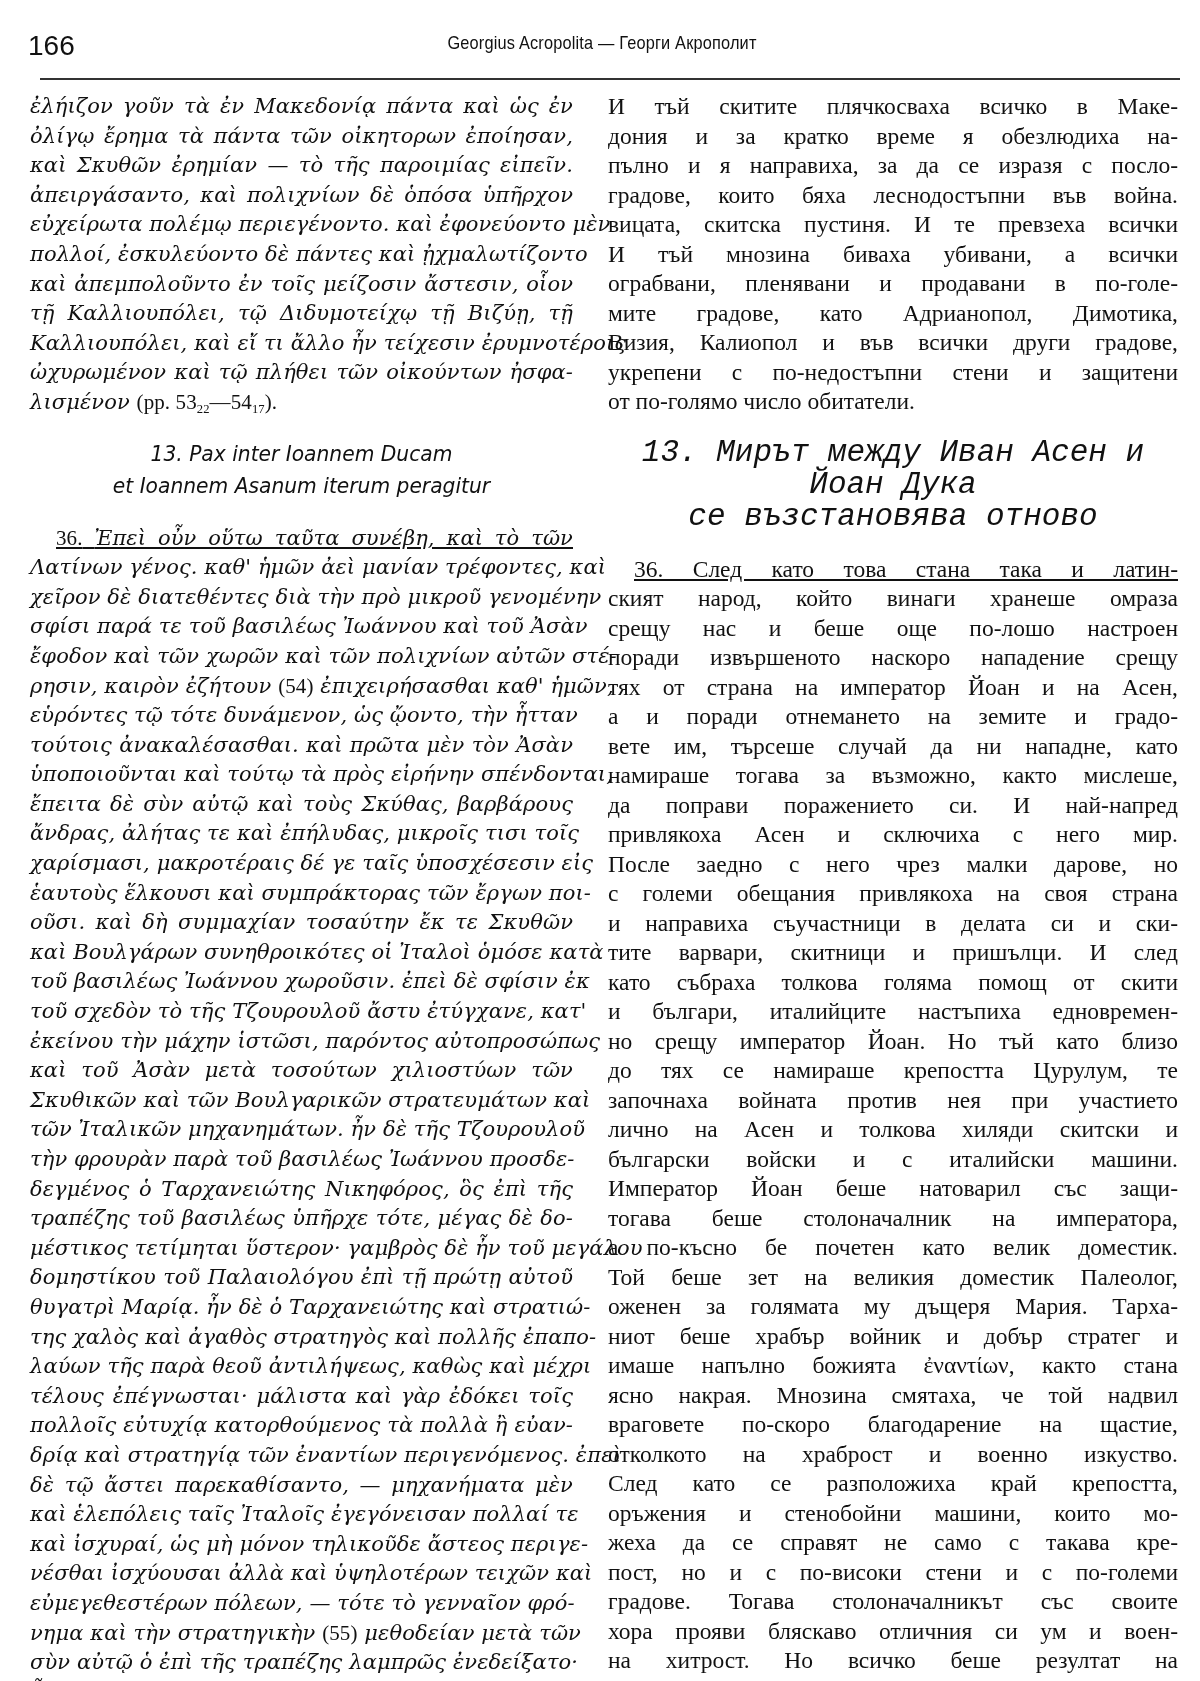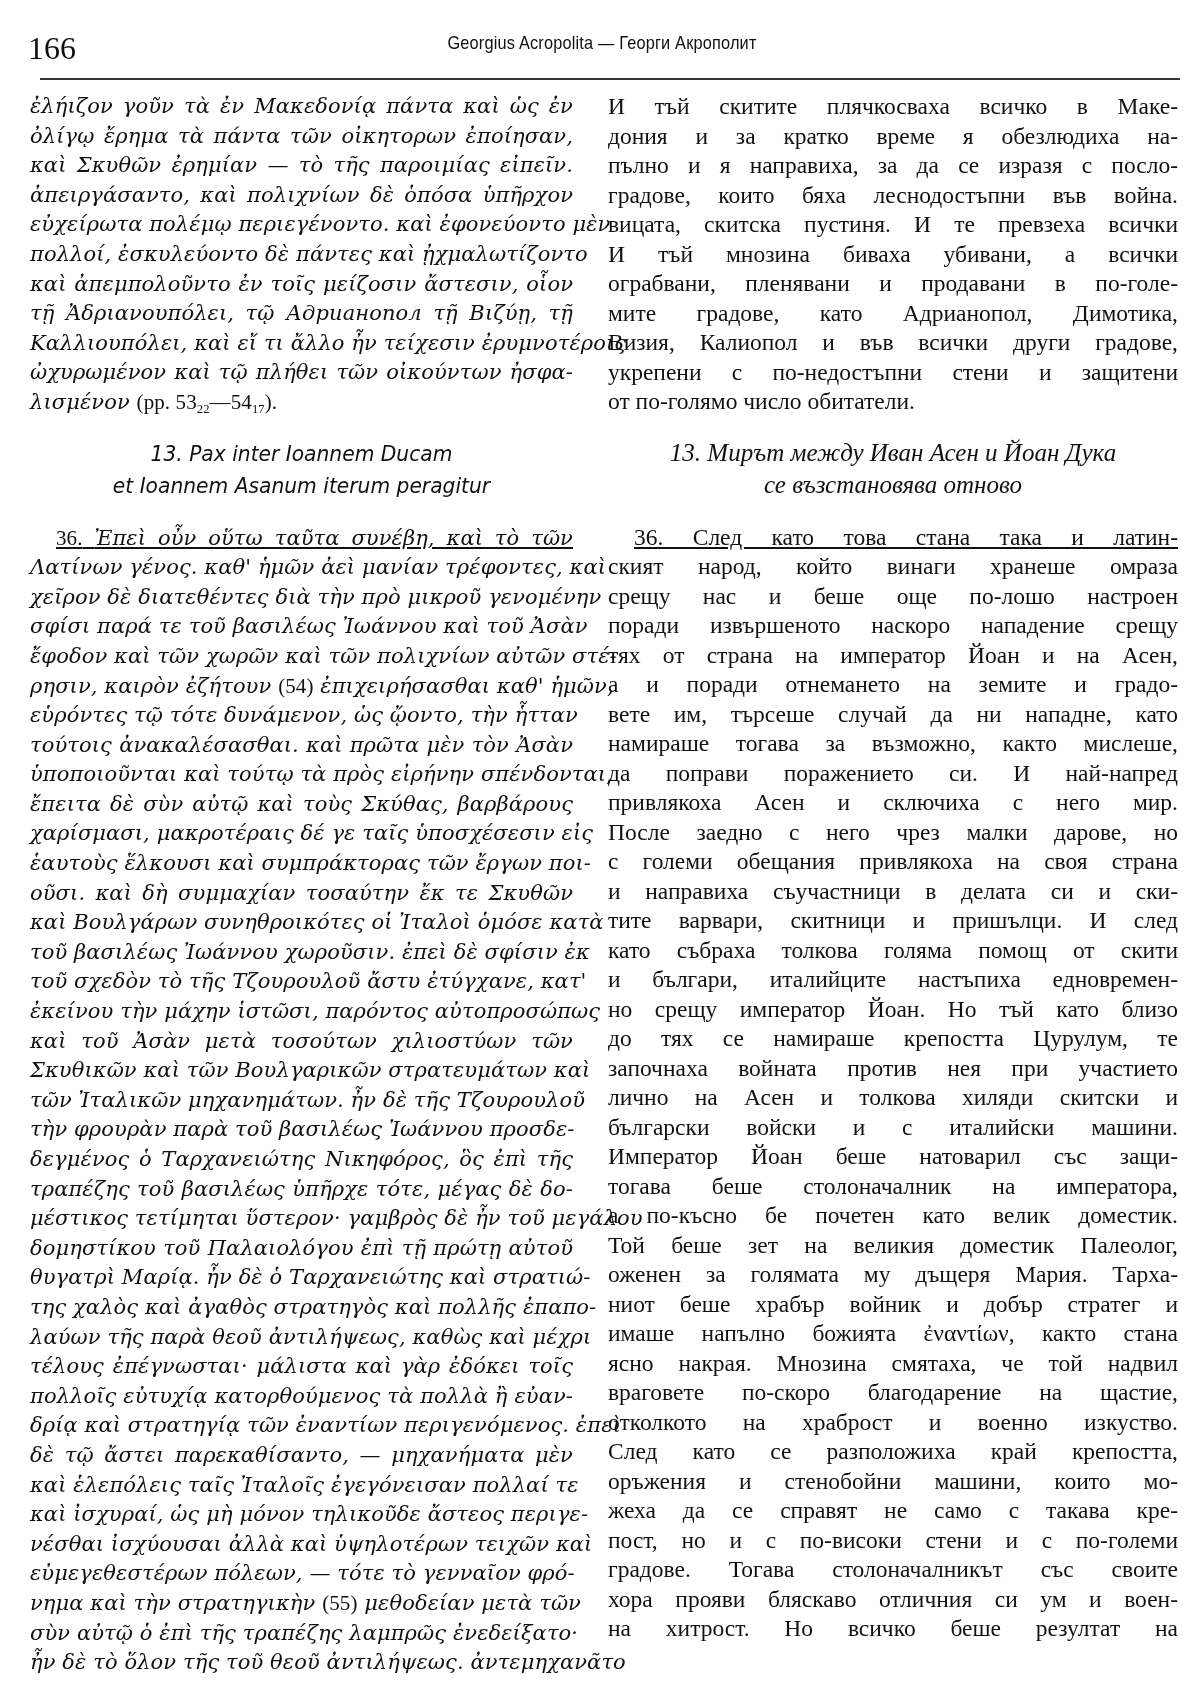--- a/index.html
+++ b/index.html
@@ -1,31 +1,31 @@
 <!DOCTYPE html>
 <html><head>
 <meta charset="utf-8">
 <style>
   html, body { margin:0; padding:0; background:#ffffff; }
   body { width:1200px; height:1681px; position:relative; overflow:hidden; color:#111; }
   .header { position:absolute; left:28px; top:26px; width:1148px; height:34px; }
-  .page-num { position:absolute; left:0; top:4px; font-family:Liberation Serif, serif; font-size:32px; }
+  .page-num { position:absolute; left:0; top:4px; font-family:Liberation Sans, sans-serif; font-size:28px; }
   .running-title { position:absolute; left:0; right:0; top:6px; text-align:center; font-family:"Liberation Sans", sans-serif; font-size:19px; transform:scaleX(0.86); letter-spacing:0.2px; }
   .rule { position:absolute; left:12px; top:52px; width:1140px; height:2px; background:#333; }
   .col { position:absolute; top:92px; }
   .col-gr { left:30px; width:543px; font-family:"DejaVu Serif", serif; font-style:italic; font-size:21px; }
   .col-bg { left:608px; width:570px; font-family:"Liberation Serif", serif; font-size:23.5px; }
   .line { display:block; height:29.6px; line-height:29.6px; white-space:nowrap; text-align:justify; text-align-last:justify; }
   .col-gr .line { letter-spacing:0.1px; }
   .line.last { text-align-last:left; }
   .line.indent { padding-left:26px;text-decoration:underline; }
   .col-bg .line { height:29.5px; line-height:29.5px; }
   .heading { display:block; text-align:center; font-style:italic; line-height:32px; }
   .col-gr .heading { font-family:"DejaVu Sans", sans-serif; font-size:22px; font-style:italic; font-weight:normal; transform:scaleX(0.92); }
-  .col-bg .heading { font-family:Liberation Serif, serif; font-size:25px; }
+  .col-bg .heading { font-family:Liberation Mono, monospace; font-size:31px; }
   .sec-gap-before { height:20px; }
   .sec-gap-after { height:22px; }
   .upright { font-style:normal; font-family:"Liberation Serif", serif; }
   sub { font-size:60%; vertical-align:-4px; }
 </style>
 </head>
 <body>
 
 <div class="header">
   <span class="page-num">166</span>
@@ -35,21 +35,21 @@
 
 <div class="col col-gr" id="gr-col">
   <div id="gr-intro">
       <span class="line">ἐλήιζον γοῦν τὰ ἐν Μακεδονίᾳ πάντα καὶ ὡς ἐν</span>
       <span class="line">ὀλίγῳ ἔρημα τὰ πάντα τῶν οἰκητορων ἐποίησαν,</span>
       <span class="line">καὶ Σκυθῶν ἐρημίαν — τὸ τῆς παροιμίας εἰπεῖν.</span>
       <span class="line">ἀπειργάσαντο, καὶ πολιχνίων δὲ ὁπόσα ὑπῆρχον</span>
       <span class="line">εὐχείρωτα πολέμῳ περιεγένοντο. καὶ ἐφονεύοντο μὲν</span>
       <span class="line">πολλοί, ἐσκυλεύοντο δὲ πάντες καὶ ᾐχμαλωτίζοντο</span>
       <span class="line">καὶ ἀπεμπολοῦντο ἐν τοῖς μείζοσιν ἄστεσιν, οἷον</span>
-      <span class="line">τῇ Ἀδριανουπόλει, τῷ Адрианопол τῇ Βιζύῃ, τῇ</span>
+      <span class="line">τῇ Καλλιουπόλει, τῷ Διδυμοτείχῳ τῇ Βιζύῃ, τῇ</span>
       <span class="line">Καλλιουπόλει, καὶ εἴ τι ἄλλο ἦν τείχεσιν ἐρυμνοτέροις</span>
       <span class="line">ὠχυρωμένον καὶ τῷ πλήθει τῶν οἰκούντων ἠσφα-</span>
     </div>
   <span class="line last"><span>λισμένον</span> <span class="upright"><span>(pp. 53</span><sub>22</sub><span>—54</span><sub>17</sub><span>).</span></span></span>
   <div class="sec-gap-before"></div>
   <span class="heading">13. Pax inter Ioannem Ducam</span>
   <span class="heading">et Ioannem Asanum iterum peragitur</span>
   <div class="sec-gap-after"></div>
   <div id="gr-para">
     <span class="line indent"><span class="upright">36.</span> <span>Ἐπεὶ οὖν οὕτω ταῦτα συνέβη, καὶ τὸ τῶν</span></span>
@@ -58,20 +58,21 @@
         <span class="line">χεῖρον δὲ διατεθέντες διὰ τὴν πρὸ μικροῦ γενομένην</span>
         <span class="line">σφίσι παρά τε τοῦ βασιλέως Ἰωάννου καὶ τοῦ Ἀσὰν</span>
         <span class="line">ἔφοδον καὶ τῶν χωρῶν καὶ τῶν πολιχνίων αὐτῶν στέ-</span>
       </div>
     <span class="line"><span>ρησιν, καιρὸν ἐζήτουν</span> <span class="upright">(54)</span> <span>ἐπιχειρήσασθαι καθ' ἡμῶν,</span></span>
     <div id="gr-lines2">
         <span class="line">εὑρόντες τῷ τότε δυνάμενον, ὡς ᾤοντο, τὴν ἧτταν</span>
         <span class="line">τούτοις ἀνακαλέσασθαι. καὶ πρῶτα μὲν τὸν Ἀσὰν</span>
         <span class="line">ὑποποιοῦνται καὶ τούτῳ τὰ πρὸς εἰρήνην σπένδονται,</span>
         <span class="line">ἔπειτα δὲ σὺν αὐτῷ καὶ τοὺς Σκύθας, βαρβάρους</span>
+        <span class="line">ἄνδρας, ἀλήτας τε καὶ ἐπήλυδας, μικροῖς τισι τοῖς</span>
         <span class="line">χαρίσμασι, μακροτέραις δέ γε ταῖς ὑποσχέσεσιν εἰς</span>
         <span class="line">ἑαυτοὺς ἕλκουσι καὶ συμπράκτορας τῶν ἔργων ποι-</span>
         <span class="line">οῦσι. καὶ δὴ συμμαχίαν τοσαύτην ἔκ τε Σκυθῶν</span>
         <span class="line">καὶ Βουλγάρων συνηθροικότες οἱ Ἰταλοὶ ὁμόσε κατὰ</span>
         <span class="line">τοῦ βασιλέως Ἰωάννου χωροῦσιν. ἐπεὶ δὲ σφίσιν ἐκ</span>
         <span class="line">τοῦ σχεδὸν τὸ τῆς Τζουρουλοῦ ἄστυ ἐτύγχανε, κατ'</span>
         <span class="line">ἐκείνου τὴν μάχην ἱστῶσι, παρόντος αὐτοπροσώπως</span>
         <span class="line">καὶ τοῦ Ἀσὰν μετὰ τοσούτων χιλιοστύων τῶν</span>
         <span class="line">Σκυθικῶν καὶ τῶν Βουλγαρικῶν στρατευμάτων καὶ</span>
         <span class="line">τῶν Ἰταλικῶν μηχανημάτων. ἦν δὲ τῆς Τζουρουλοῦ</span>

